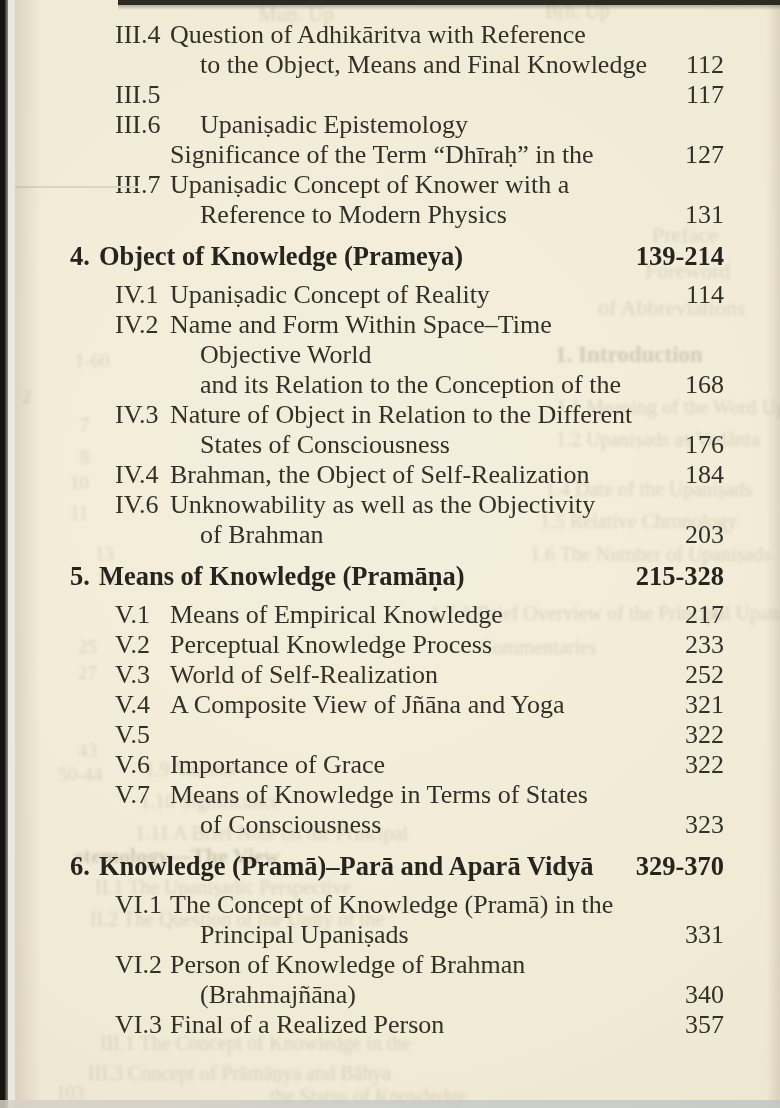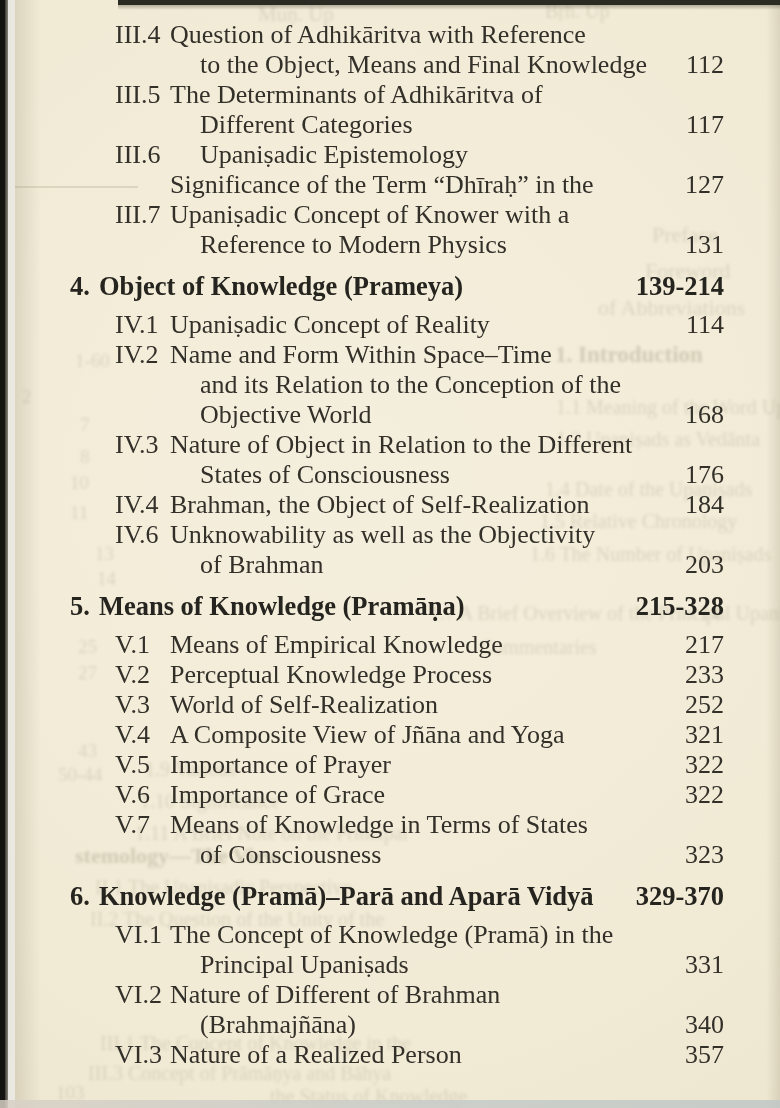--- a/index.html
+++ b/index.html
@@ -92,24 +92,20 @@
       <div class="entry sub">
         <span class="label">III.4</span>
         <div class="lines">
           <span class="line">Question of Adhikāritva with Reference</span>
           <span class="line cont">to the Object, Means and Final Knowledge</span>
         </div>
         <span class="page">112</span>
       </div>
       <div class="entry sub">
         <span class="label">III.5</span>
-        <div class="lines">
-          <span class="line">The Determinants of Adhikāritva of</span>
-          <span class="line cont">Different Categories</span>
-        </div>
         <span class="page">117</span>
       </div>
       <div class="entry sub">
         <span class="label">III.6</span>
         <div class="lines">
           <span class="line cont">Upaniṣadic Epistemology</span>
           <span class="line">Significance of the Term “Dhīraḥ” in the</span>
         </div>
         <span class="page">127</span>
       </div>
@@ -132,22 +128,22 @@
         <span class="label">IV.1</span>
         <div class="lines">
           <span class="line">Upaniṣadic Concept of Reality</span>
         </div>
         <span class="page">114</span>
       </div>
       <div class="entry sub">
         <span class="label">IV.2</span>
         <div class="lines">
           <span class="line">Name and Form Within Space–Time</span>
+          <span class="line cont">Objective World</span>
           <span class="line cont">and its Relation to the Conception of the</span>
-          <span class="line cont">Objective World</span>
         </div>
         <span class="page">168</span>
       </div>
       <div class="entry sub">
         <span class="label">IV.3</span>
         <div class="lines">
           <span class="line">Nature of Object in Relation to the Different</span>
           <span class="line cont">States of Consciousness</span>
         </div>
         <span class="page">176</span>
@@ -197,23 +193,20 @@
       </div>
       <div class="entry sub">
         <span class="label">V.4</span>
         <div class="lines">
           <span class="line">A Composite View of Jñāna and Yoga</span>
         </div>
         <span class="page">321</span>
       </div>
       <div class="entry sub">
         <span class="label">V.5</span>
-        <div class="lines">
-          <span class="line">Importance of Prayer</span>
-        </div>
         <span class="page">322</span>
       </div>
       <div class="entry sub">
         <span class="label">V.6</span>
         <div class="lines">
           <span class="line">Importance of Grace</span>
         </div>
         <span class="page">322</span>
       </div>
       <div class="entry sub">
@@ -235,29 +228,29 @@
         <span class="label">VI.1</span>
         <div class="lines">
           <span class="line">The Concept of Knowledge (Pramā) in the</span>
           <span class="line cont">Principal Upaniṣads</span>
         </div>
         <span class="page">331</span>
       </div>
       <div class="entry sub">
         <span class="label">VI.2</span>
         <div class="lines">
-          <span class="line">Nature of Different of Brahman</span>
+          <span class="line">Person of Knowledge of Brahman</span>
           <span class="line cont">(Brahmajñāna)</span>
         </div>
         <span class="page">340</span>
       </div>
       <div class="entry sub">
         <span class="label">VI.3</span>
         <div class="lines">
-          <span class="line">Nature of a Realized Person</span>
+          <span class="line">Final of a Realized Person</span>
         </div>
         <span class="page">357</span>
       </div>
     </div>
 
   <div class="crease"></div>
   <div class="edge-left-black"></div>
   <div class="edge-left-dark"></div>
   <div class="edge-left-white"></div>
   <div class="edge-left-shadow"></div>

